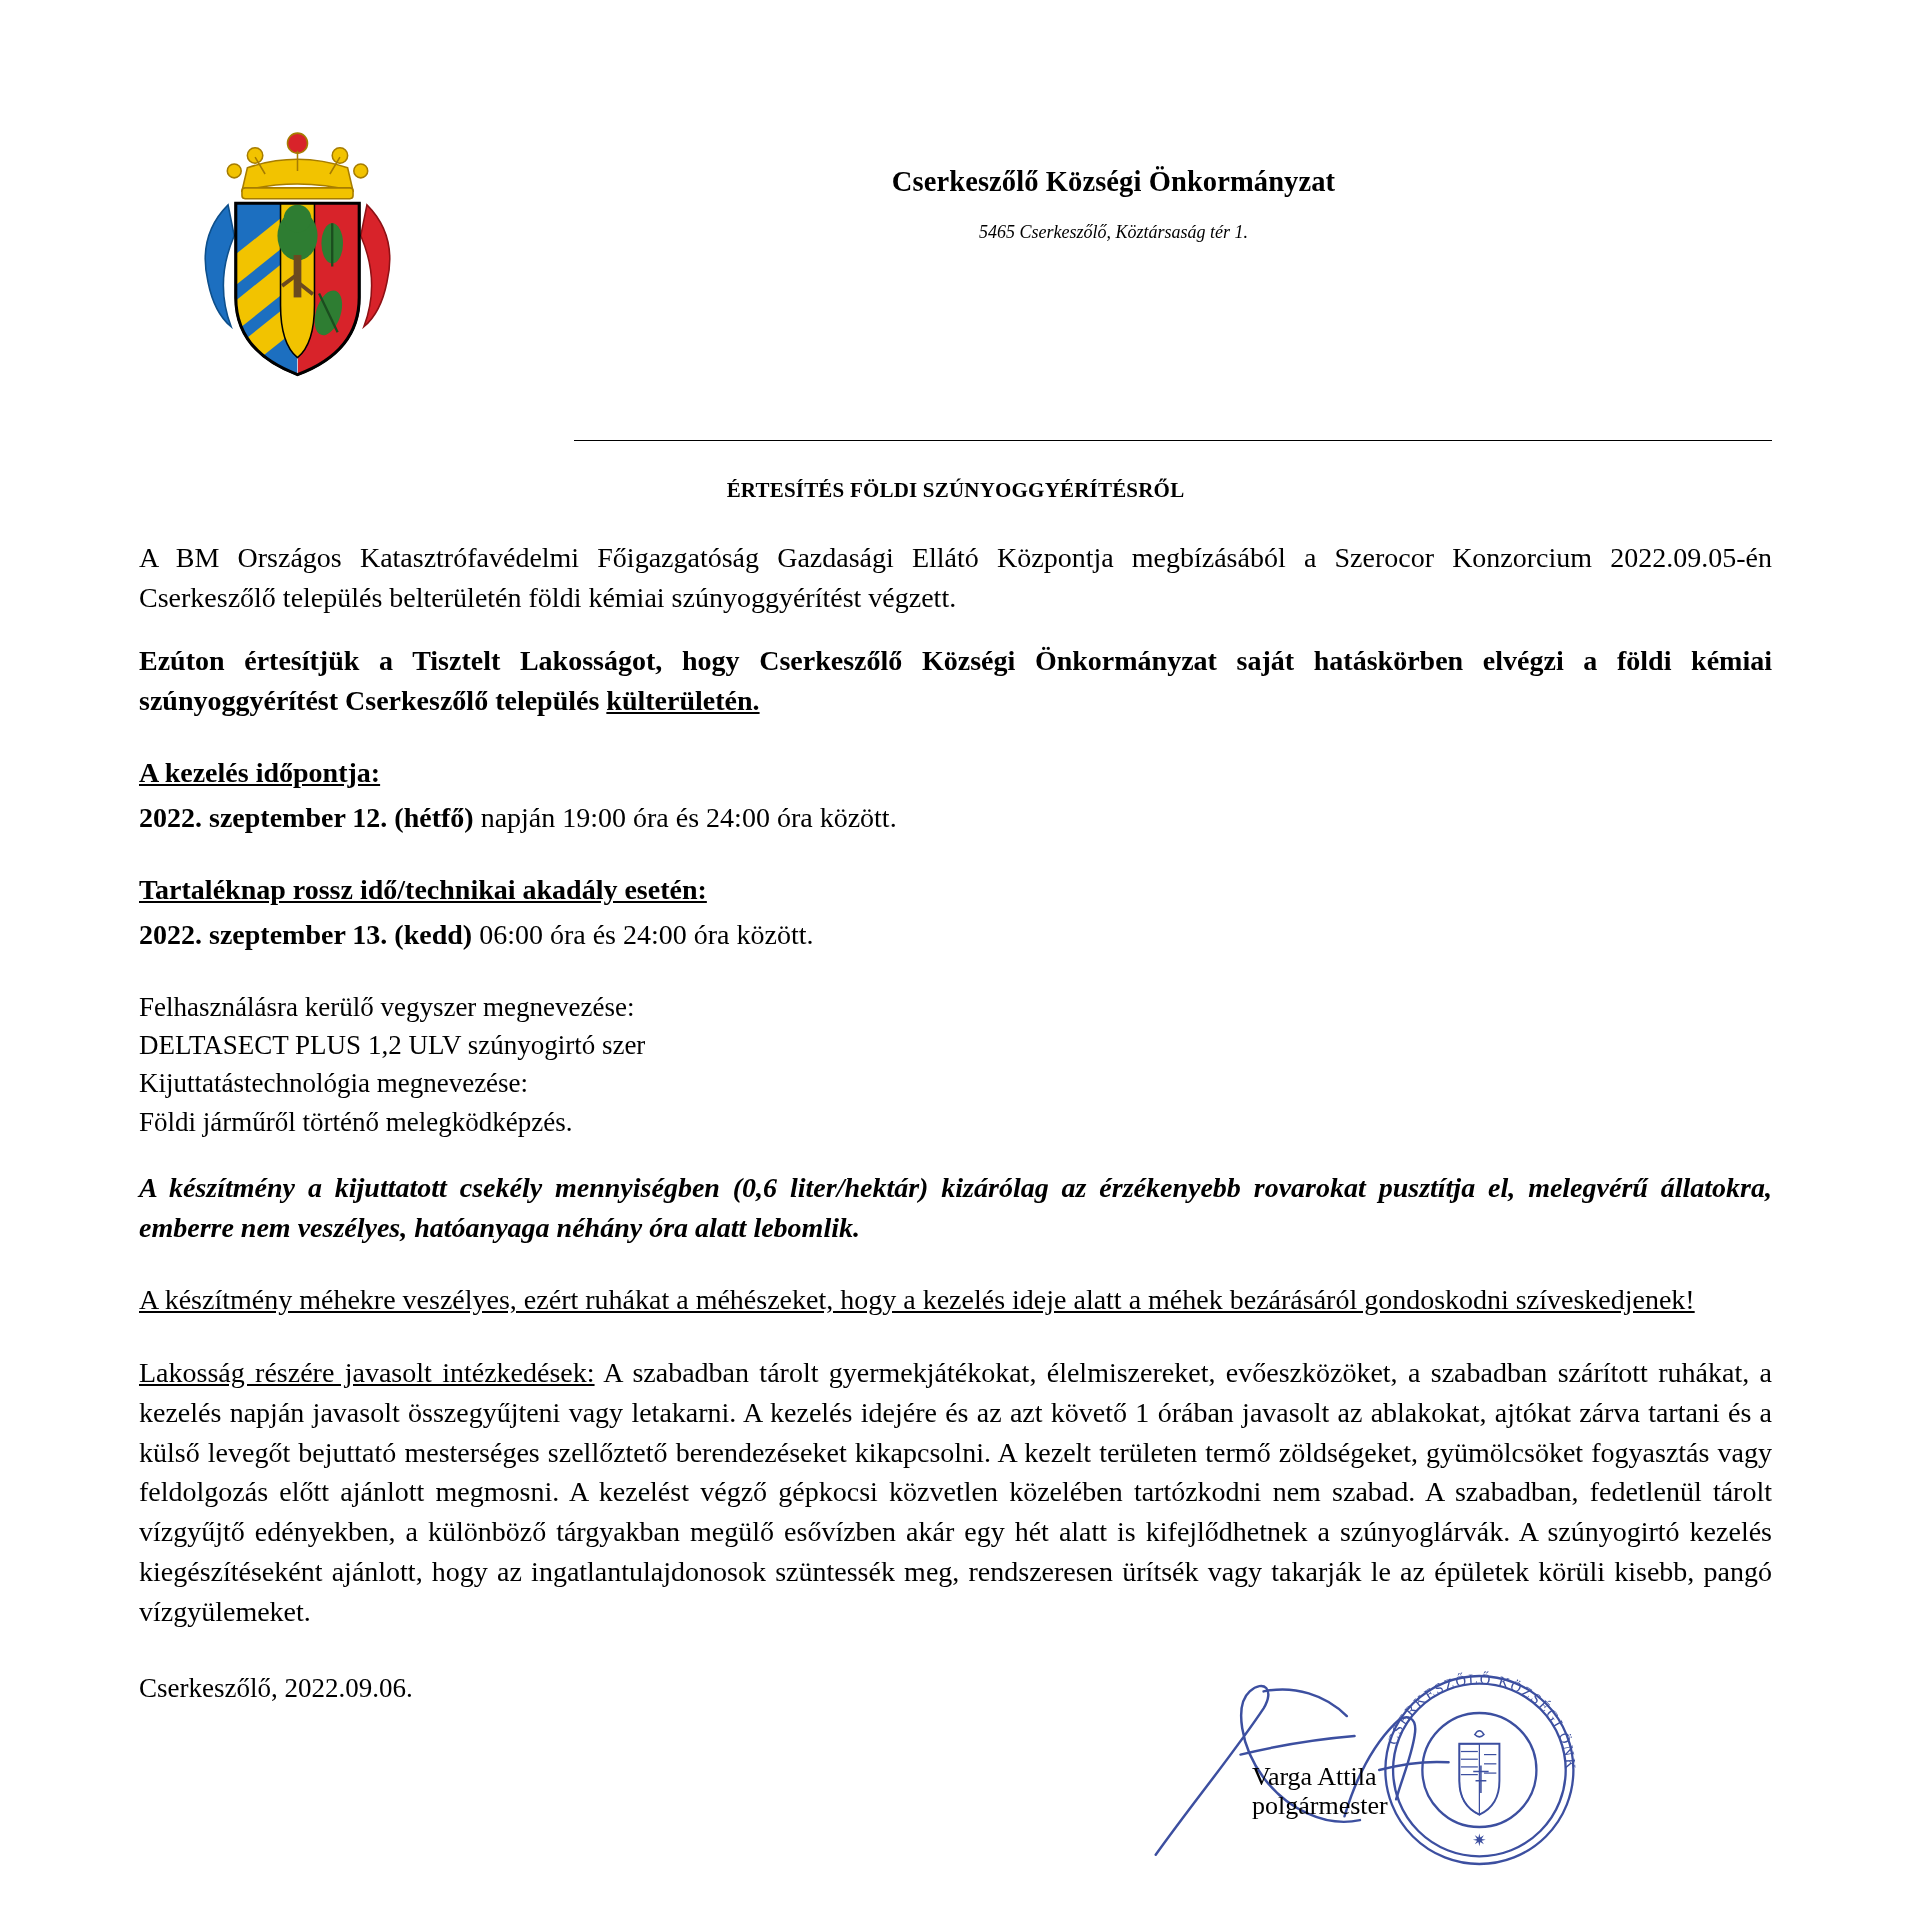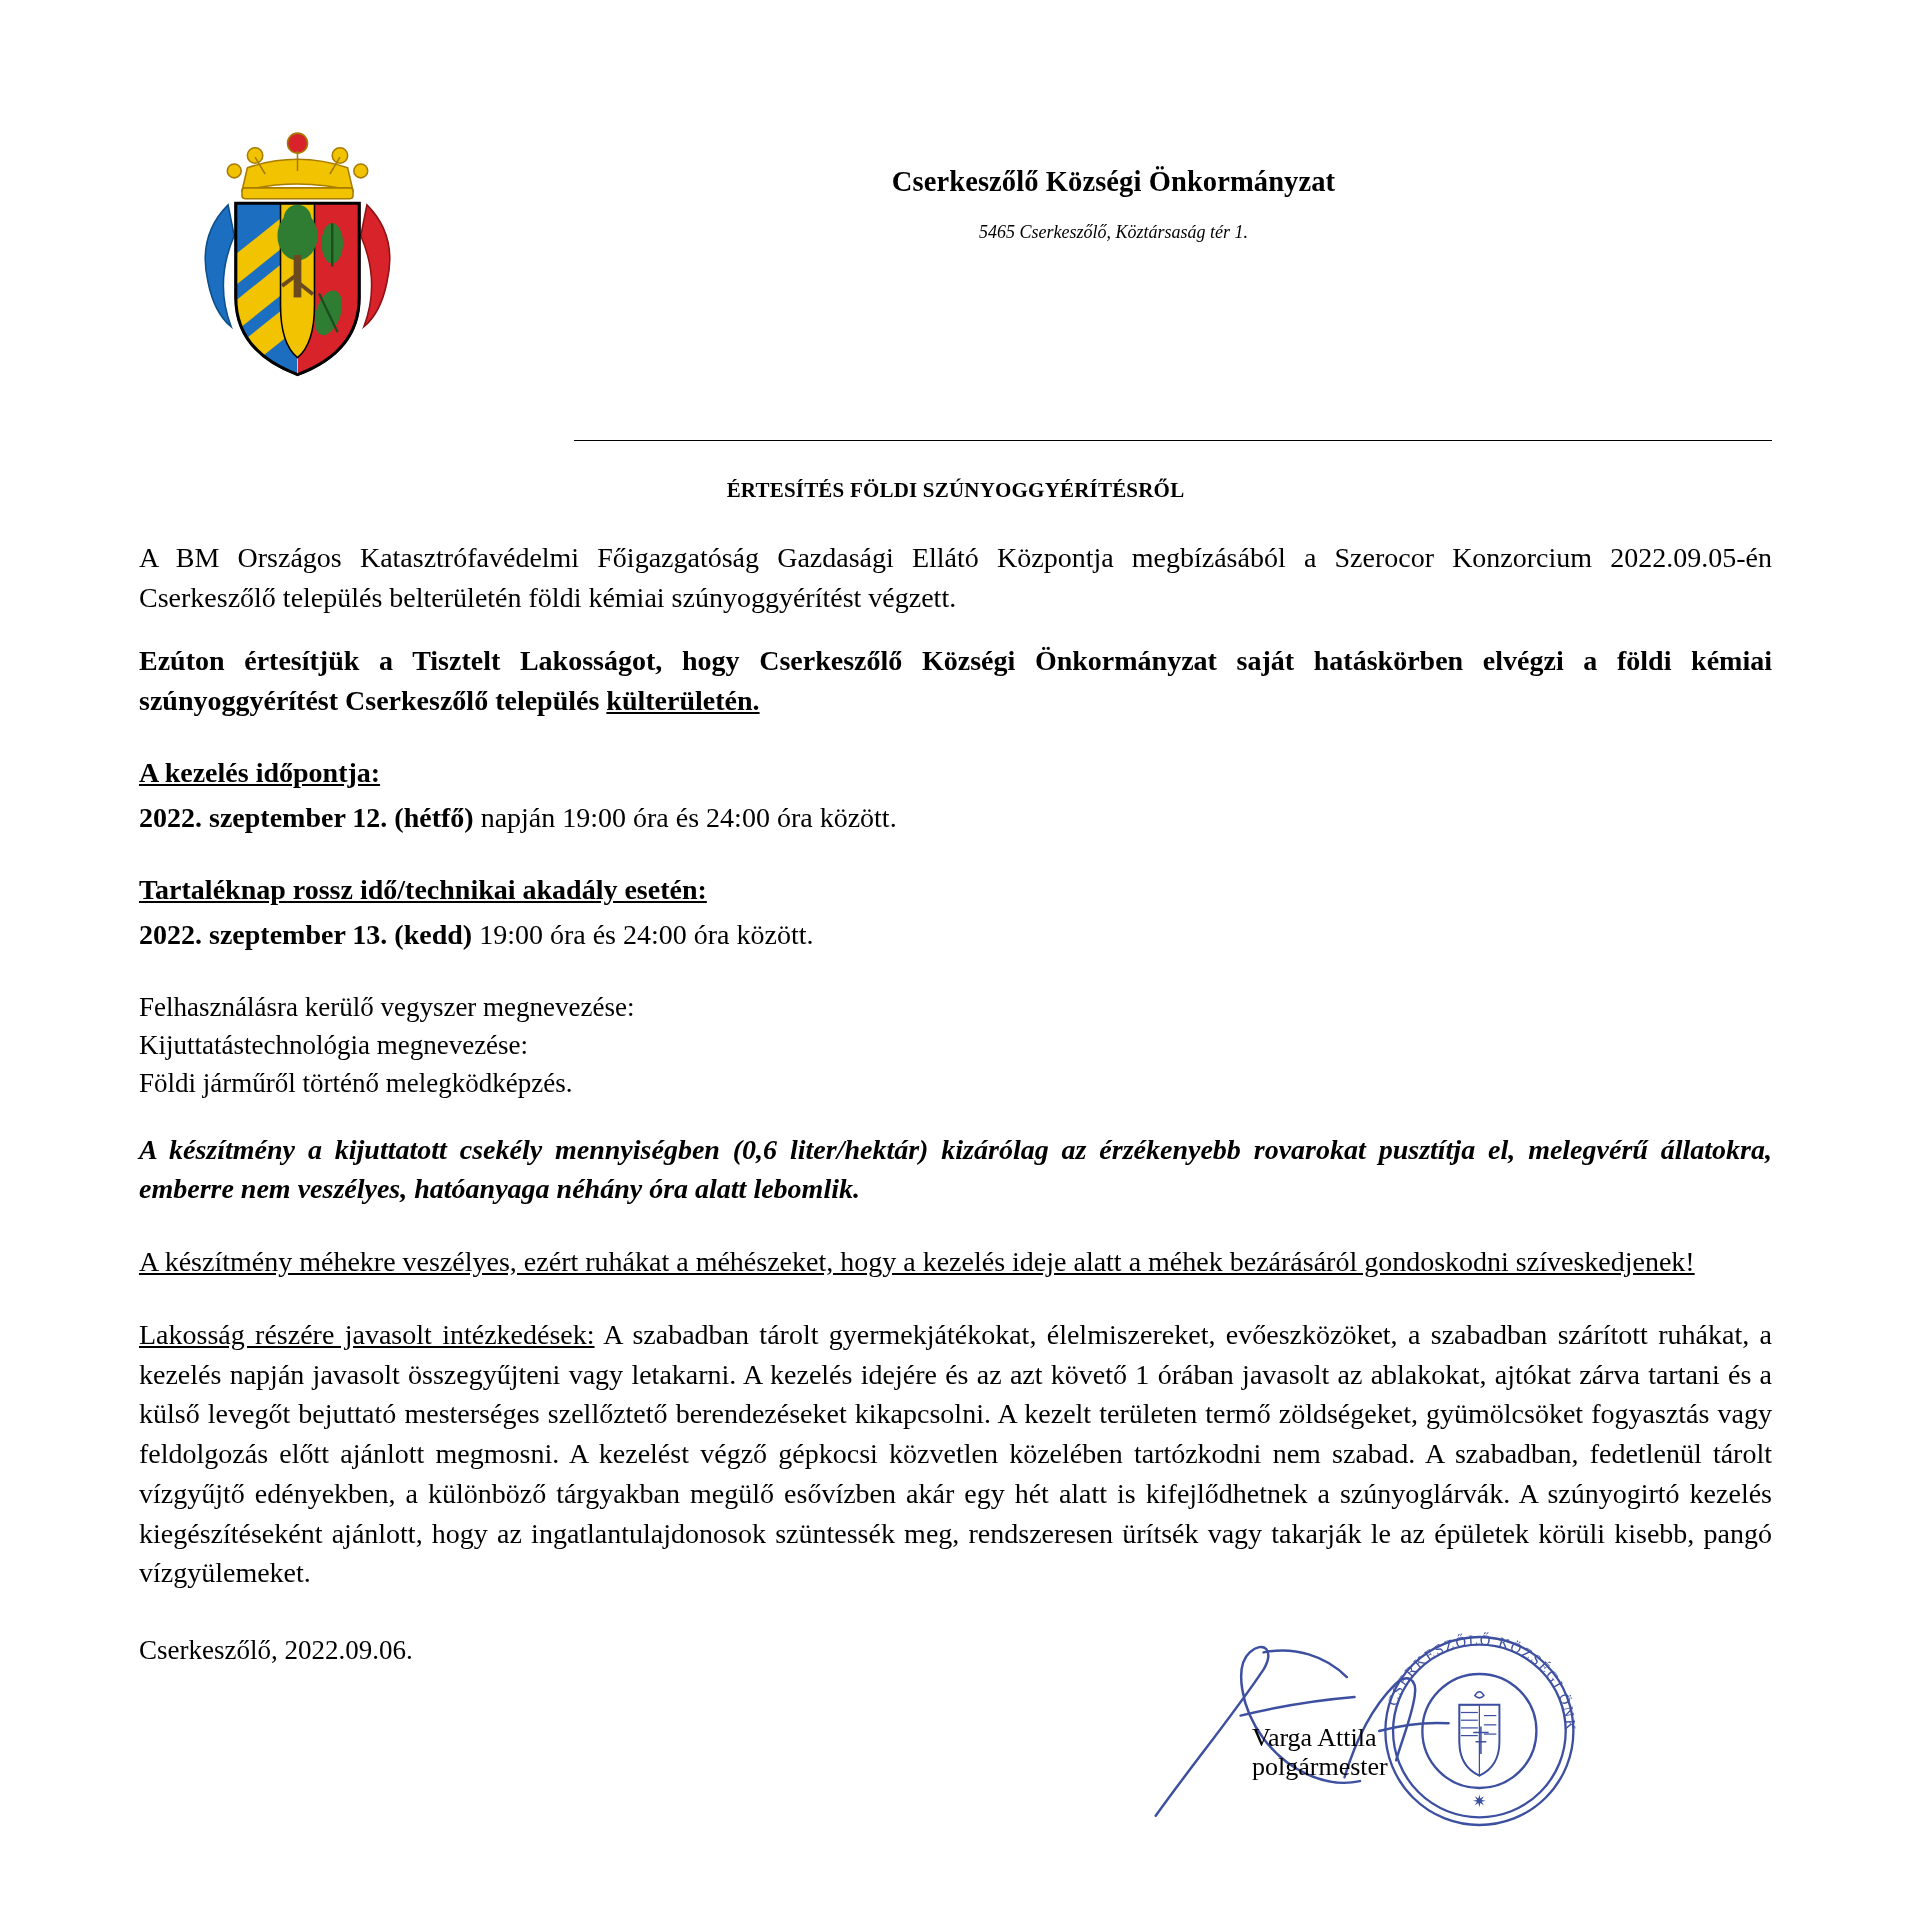--- a/index.html
+++ b/index.html
@@ -213,25 +213,26 @@
     <span class="bold u">A kezelés időpontja:</span>
   </p>
   <p class="para gap-lg">
     <span class="bold">2022. szeptember 12. (hétfő)</span><span> napján 19:00 óra és 24:00 óra között.</span>
   </p>
 
   <p class="para tight">
     <span class="bold u">Tartaléknap rossz idő/technikai akadály esetén:</span>
   </p>
   <p class="para gap-lg">
-    <span class="bold">2022. szeptember 13. (kedd)</span><span> 19:00 óra és 24:00 óra között.</span>
+    <span class="bold">2022. szeptember 13. (kedd)</span><span> 06:00 óra és 24:00 óra között.</span>
   </p>
 
   <div class="plain-lines">
     <p class="line">Felhasználásra kerülő vegyszer megnevezése:</p>
+    <p class="line">DELTASECT PLUS 1,2 ULV szúnyogirtó szer</p>
     <p class="line">Kijuttatástechnológia megnevezése:</p>
     <p class="line">Földi járműről történő melegködképzés.</p>
   </div>
 
   <div class="block-spacer"></div>
 
   <p class="para gap-lg italic-bold">A készítmény a kijuttatott csekély mennyiségben (0,6 liter/hektár) kizárólag az érzékenyebb rovarokat pusztítja el, melegvérű állatokra, emberre nem veszélyes, hatóanyaga néhány óra alatt lebomlik.</p>
 
   <p class="para gap-lg uline-all">A készítmény méhekre veszélyes, ezért ruhákat a méhészeket, hogy a kezelés ideje alatt a méhek bezárásáról gondoskodni szíveskedjenek!</p>
 

